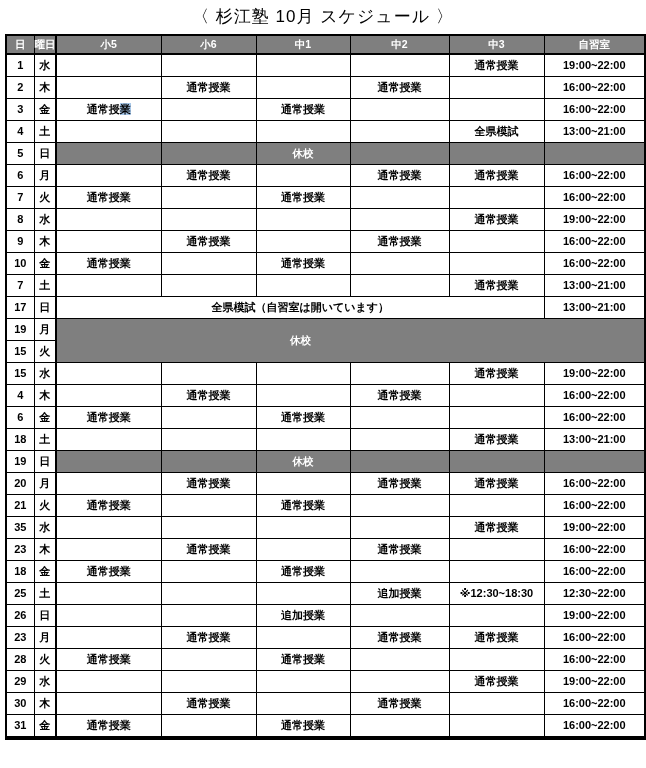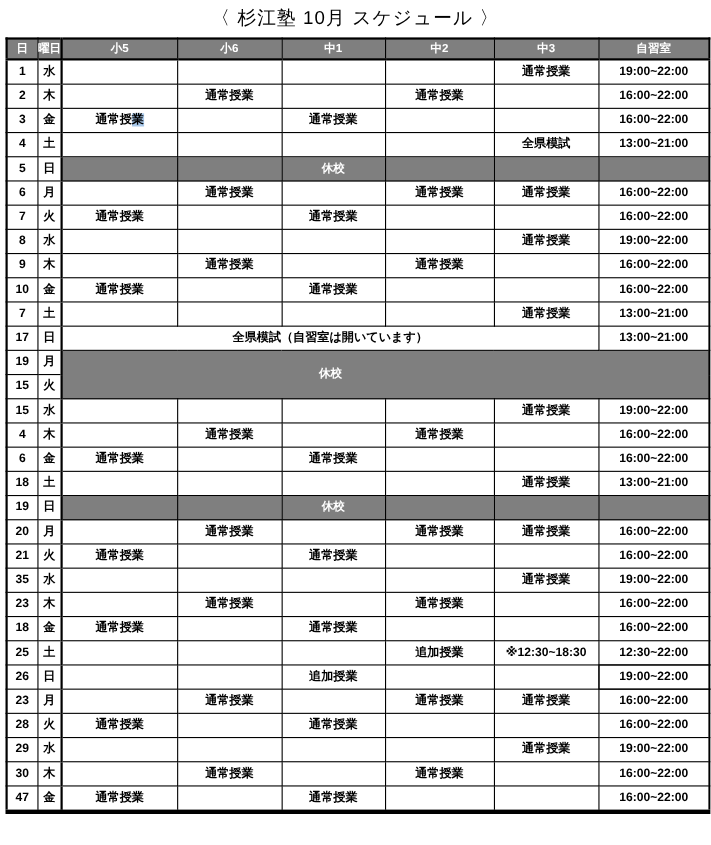--- a/index.html
+++ b/index.html
@@ -354,21 +354,21 @@
           <td class="day">30</td>
           <td class="wd">木</td>
           <td class="sched"></td>
           <td class="sched">通常授業</td>
           <td class="sched"></td>
           <td class="sched">通常授業</td>
           <td class="sched"></td>
           <td class="study">16:00~22:00</td>
         </tr>
         <tr>
-          <td class="day">47</td>
+          <td class="day">31</td>
           <td class="wd">金</td>
           <td class="sched">通常授業</td>
           <td class="sched"></td>
           <td class="sched">通常授業</td>
           <td class="sched"></td>
           <td class="sched"></td>
           <td class="study">16:00~22:00</td>
         </tr>
       </tbody>
   </table>

